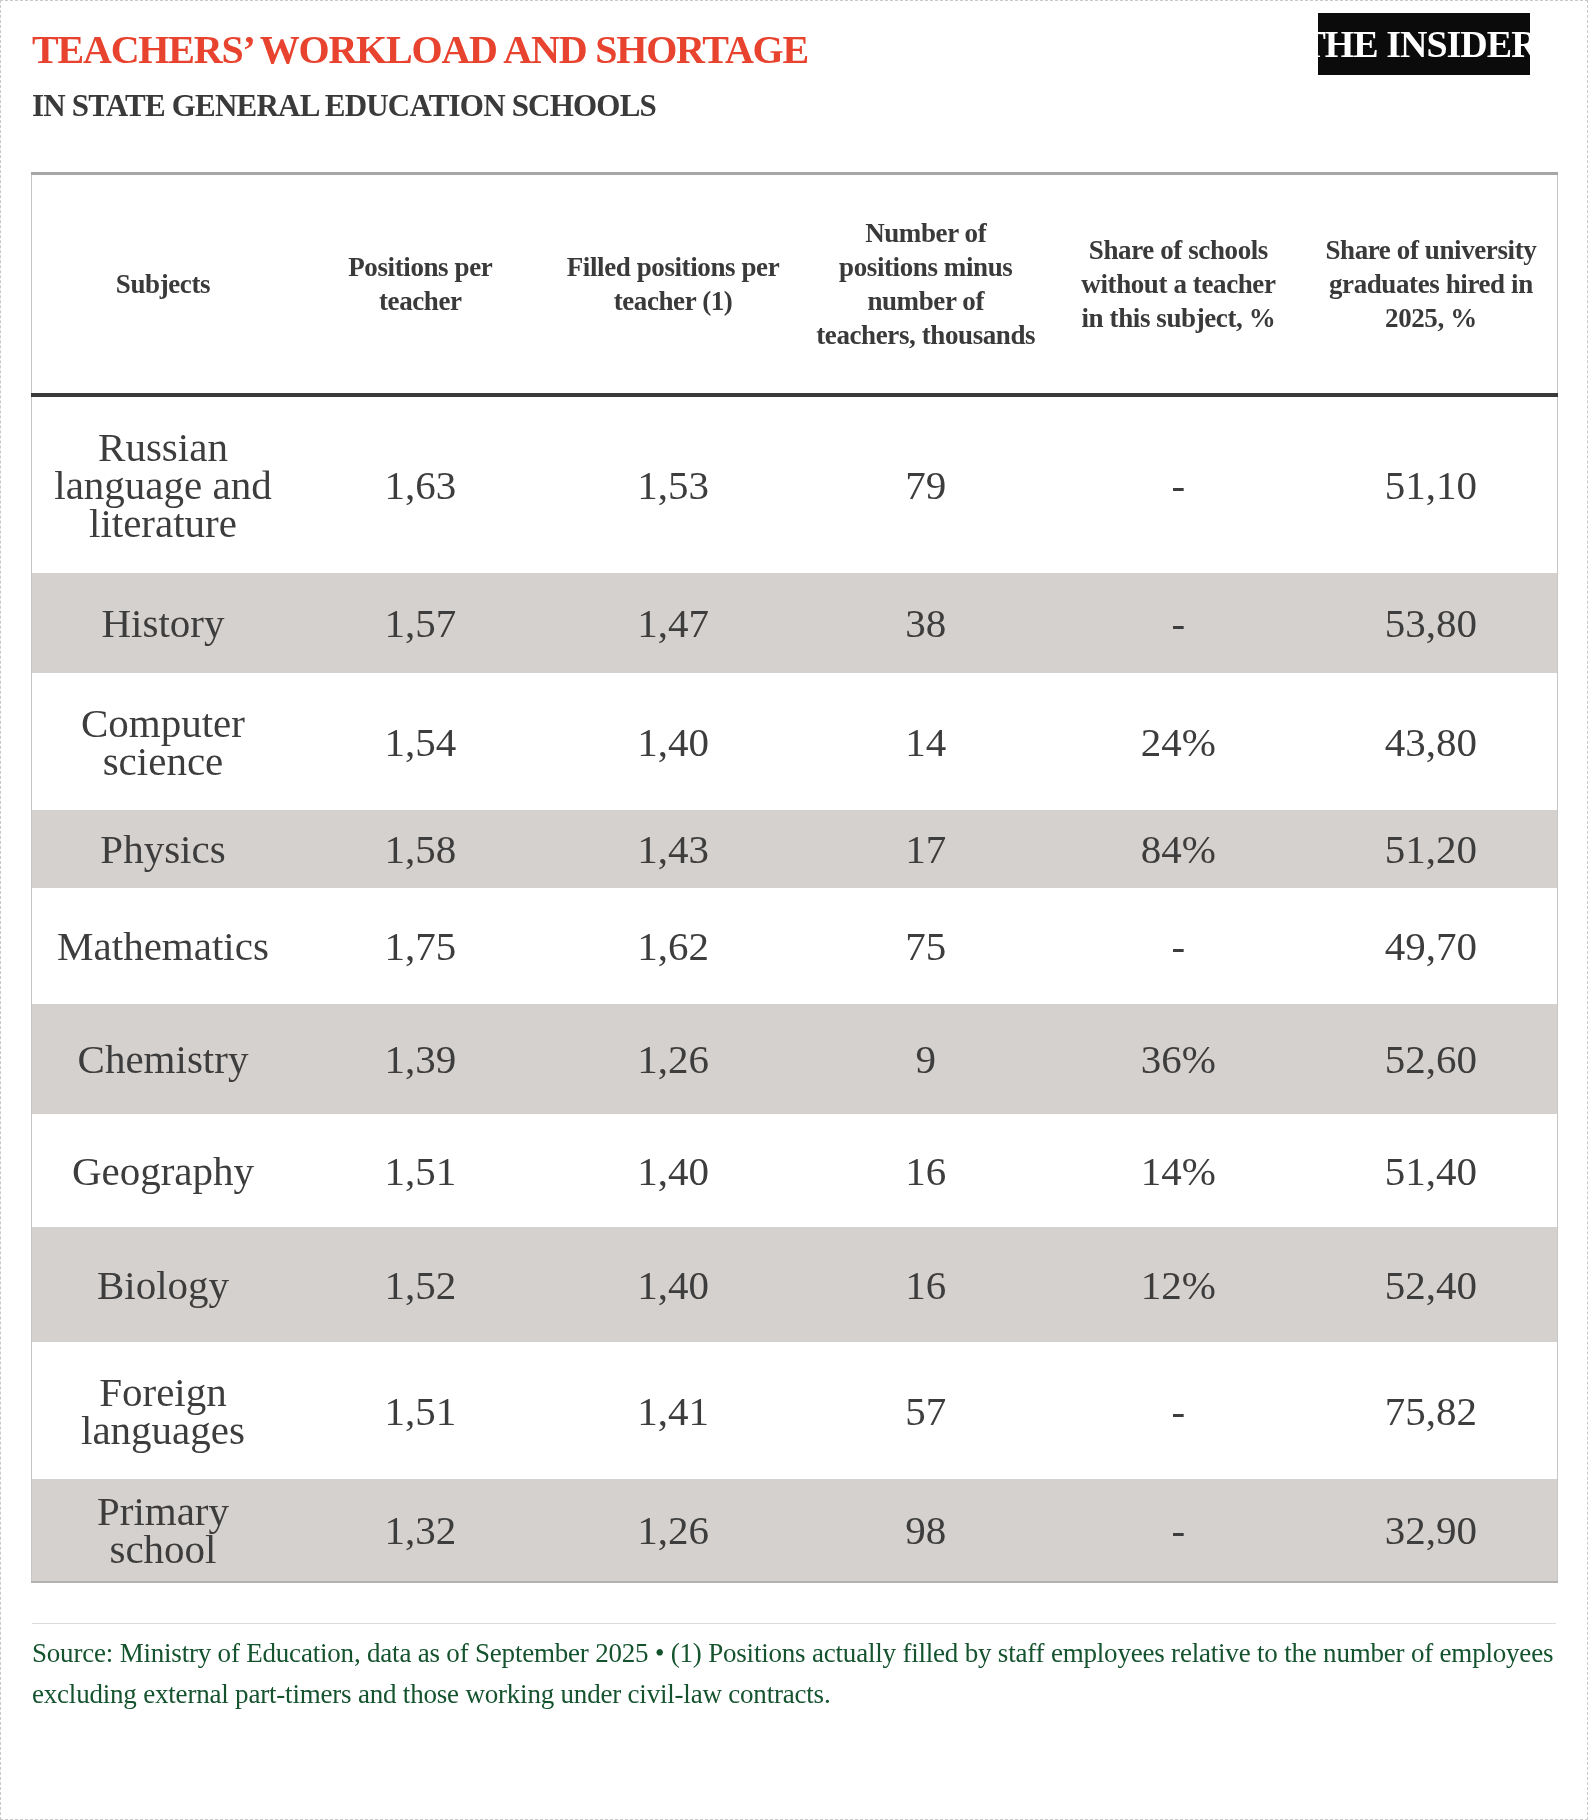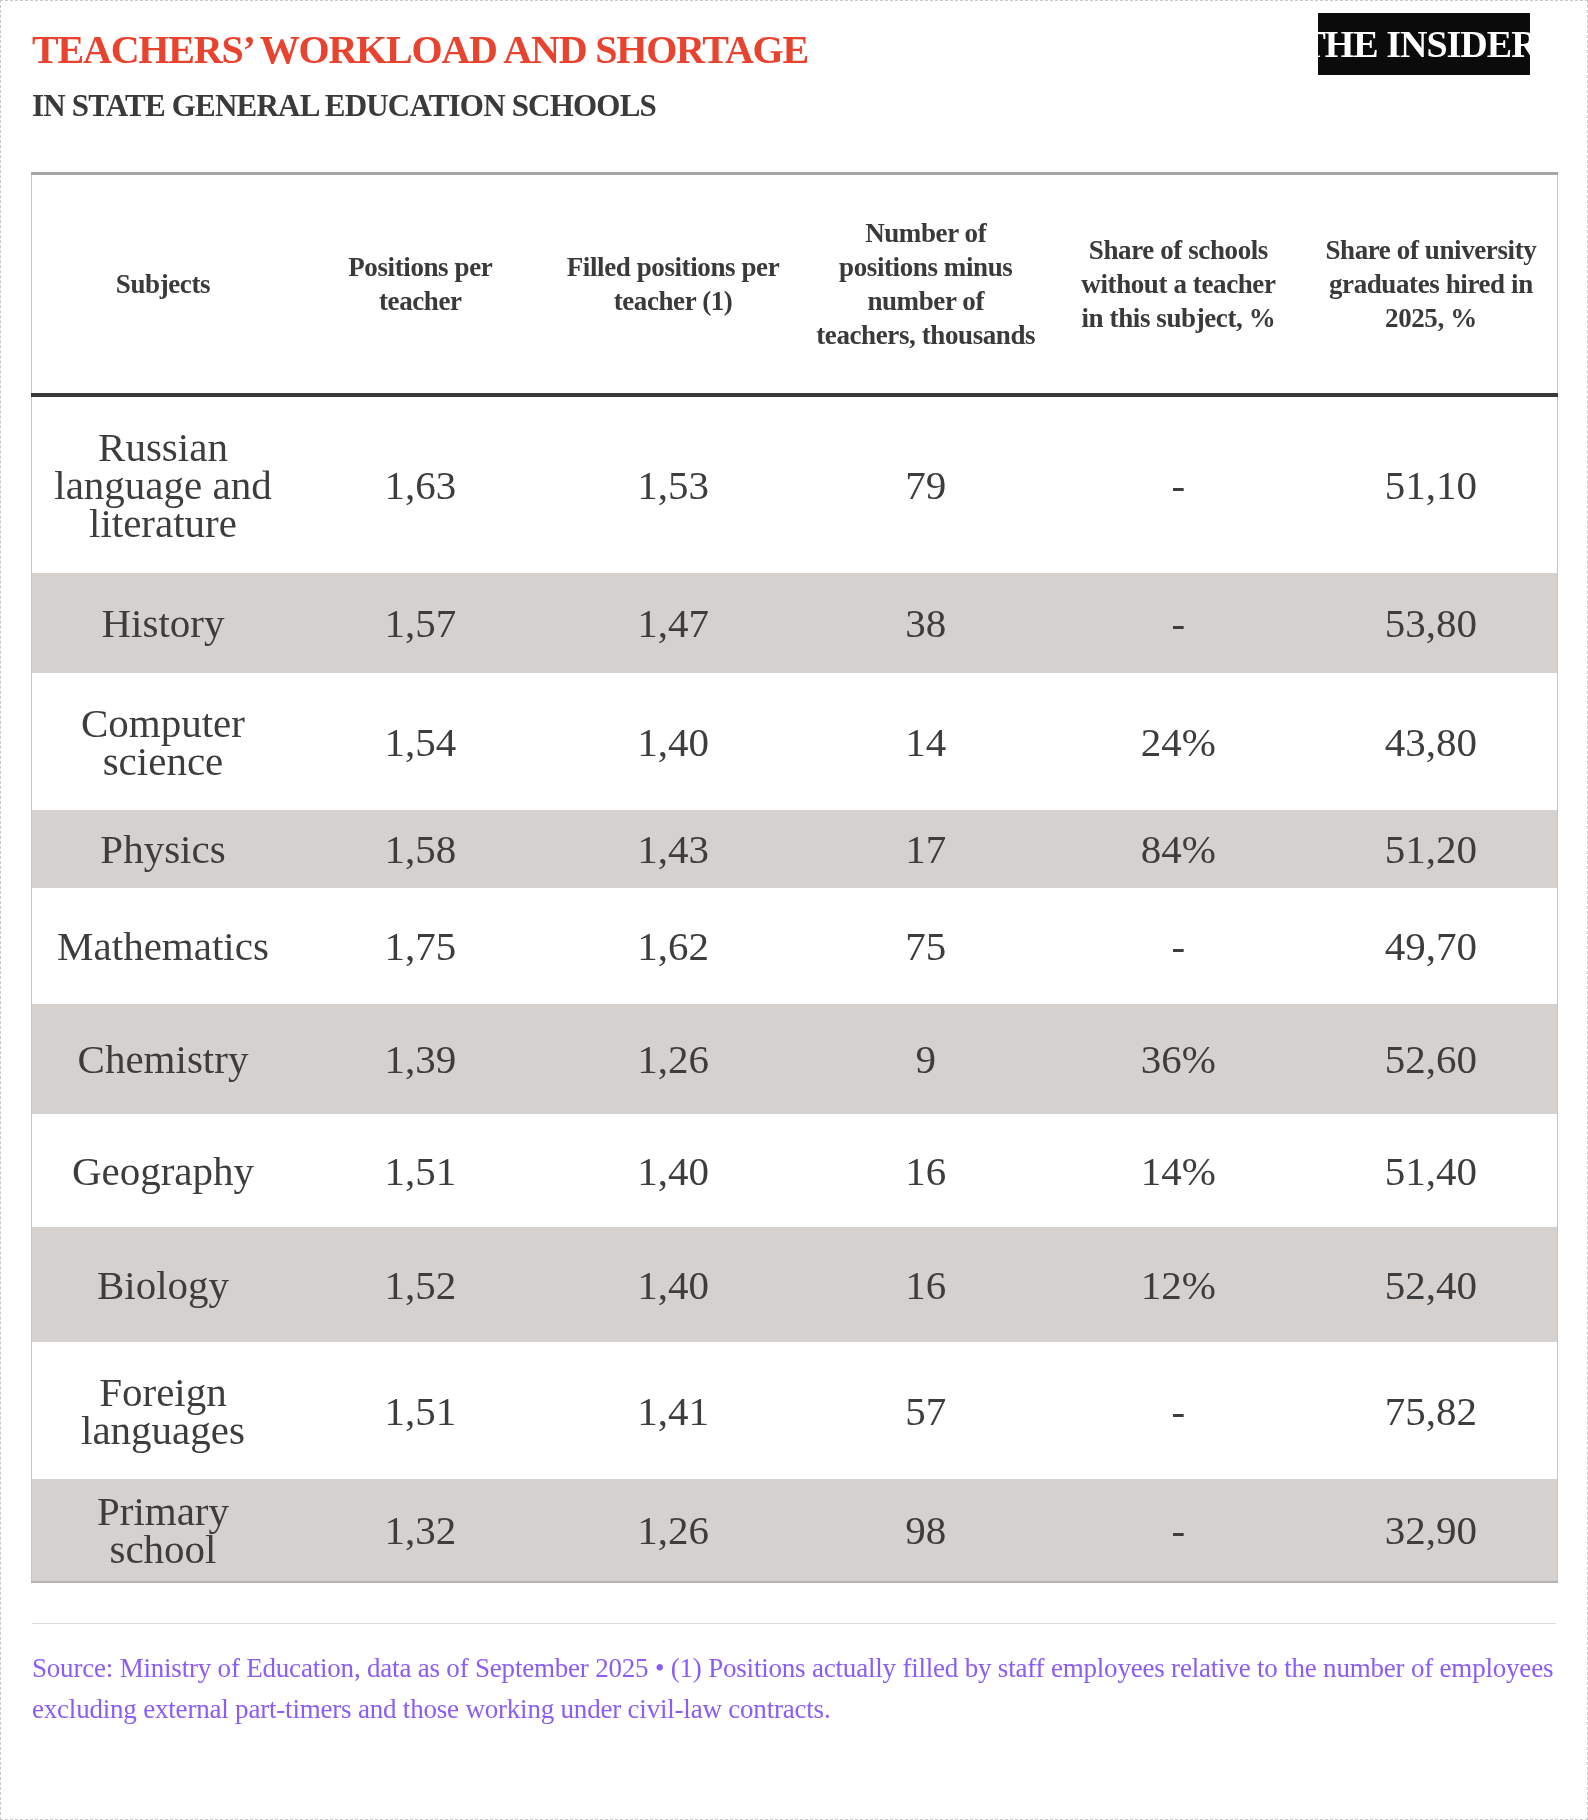--- a/index.html
+++ b/index.html
@@ -84,25 +84,25 @@
     text-align: center;
     vertical-align: middle;
     font-size: 41px;
     line-height: 38px;
     color: #3d3d3d;
     padding: 0 14px;
   }
   tbody tr:nth-child(even) { background: #d5d1ce; }
   .divider { margin: 40px 31px 0 31px; border-top: 1px solid #dcdcdc; }
   .source {
-    margin: 24px 31px 0 31px;
+    margin: 9px 31px 0 31px;
     font-size: 27px;
     line-height: 41px;
     letter-spacing: -0.2px;
-    color: #8b5cf6;
+    color: #14532d;
   }
 </style>
 </head>
 <body>
 
 <div class="page">
 
   <div class="topbar">
     <h1 class="title">TEACHERS’ WORKLOAD AND SHORTAGE</h1>
     <h2 class="subtitle">IN STATE GENERAL EDUCATION SCHOOLS</h2>

